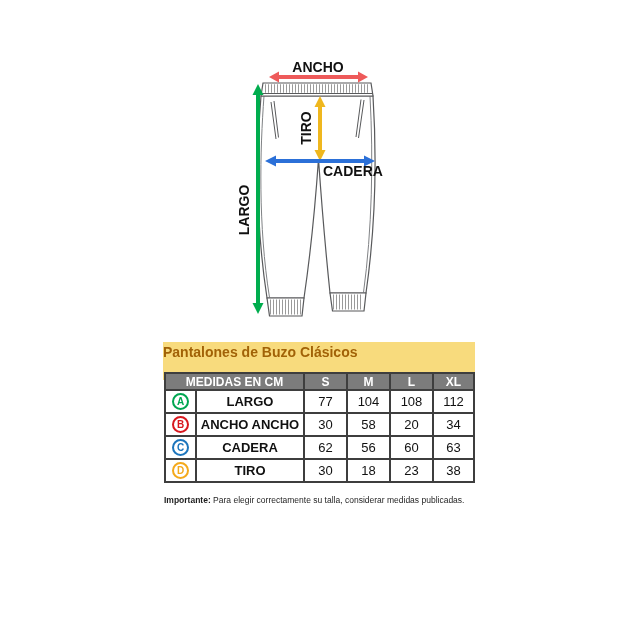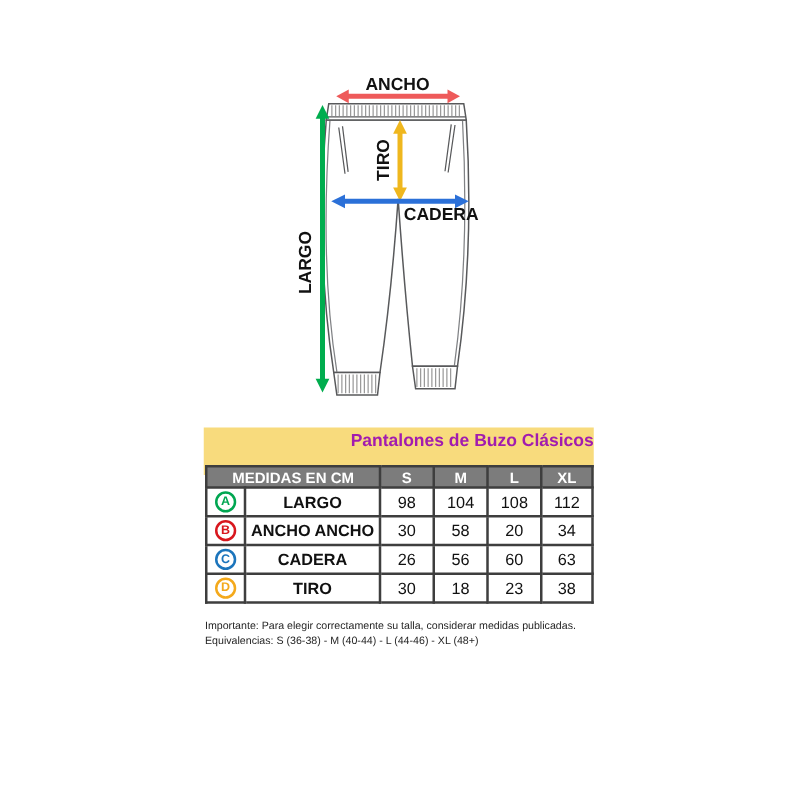--- a/index.html
+++ b/index.html
@@ -9,21 +9,21 @@
   }
   .canvas{position:absolute;inset:0;width:640px;height:640px;background:#fff;}
 
   
   svg.diagram{position:absolute;left:155px;top:50px;width:330px;height:285px;}
   svg text{font-family:"Liberation Sans","DejaVu Sans",sans-serif;font-weight:bold;font-size:14px;fill:#111;}
 
   
   .title-bar{
     position:absolute;left:163px;top:342px;width:312px;height:38px;line-height:21px;
-    text-align:right;font-weight:bold;font-size:14px;color:#a21caf;
+    text-align:left;font-weight:bold;font-size:14px;color:#a16207;
   }
 
   
   table.size-table{
     position:absolute;left:164px;top:372px;width:309px;
     border-collapse:collapse;table-layout:fixed;background:#fff;
   }
   table.size-table th{
     color:#ffffff;font-weight:bold;font-size:12px;height:15px;padding:0;
     border:2px solid #3E3E3E;text-align:center;
@@ -37,21 +37,21 @@
     display:inline-block;width:13px;height:13px;border:2px solid #000;border-radius:50%;
     font-size:10px;font-weight:bold;line-height:13px;text-align:center;vertical-align:middle;
     background:#fff;
   }
 
   
   .footnote{
     position:absolute;left:164px;top:495px;width:320px;
     font-size:8.5px;line-height:11.5px;color:#1f1f1f;
   }
-  .footnote b{font-weight:normal;}
+  .footnote b{font-weight:bold;}
 </style>
 </head>
 <body>
 
 <div class="canvas">
 
   <svg class="diagram" viewBox="0 0 330 285">
 
     <path d="M106,46 L218,46 C222,110 220,180 211,243 L175,243 C170,195 166,145 163.5,109
          C161,145 156,200 149,248 L112,248 C100,170 102,95 106,46 Z" fill="#ffffff" stroke="#58595B" stroke-width="1.2"></path>
@@ -121,50 +121,49 @@
         <th>S</th>
         <th>M</th>
         <th>L</th>
         <th>XL</th>
       </tr>
     </thead>
     <tbody>
       <tr>
         <td><span class="badge" style="color: rgb(0, 166, 81); border-color: rgb(0, 166, 81);">A</span></td>
         <td class="label-cell">LARGO</td>
-        <td>98</td>
+        <td>77</td>
         <td>104</td>
         <td>108</td>
         <td>112</td>
       </tr>
       <tr>
         <td><span class="badge" style="color: rgb(216, 23, 30); border-color: rgb(216, 23, 30);">B</span></td>
         <td class="label-cell">ANCHO ANCHO</td>
         <td>30</td>
         <td>58</td>
         <td>20</td>
         <td>34</td>
       </tr>
       <tr>
         <td><span class="badge" style="color: rgb(28, 117, 188); border-color: rgb(28, 117, 188);">C</span></td>
         <td class="label-cell">CADERA</td>
-        <td>26</td>
+        <td>62</td>
         <td>56</td>
         <td>60</td>
         <td>63</td>
       </tr>
       <tr>
         <td><span class="badge" style="color: rgb(244, 169, 27); border-color: rgb(244, 169, 27);">D</span></td>
         <td class="label-cell">TIRO</td>
         <td>30</td>
         <td>18</td>
         <td>23</td>
         <td>38</td>
       </tr>
     </tbody>
   </table>
 
   <div class="footnote">
     <div><b>Importante:</b><span> Para elegir correctamente su talla, considerar medidas publicadas.</span></div>
-    <div><b>Equivalencias:</b><b> S (36-38) - M (40-44) - L (44-46) - XL (48+)</b></div>
   </div>
 
 </div>
 
 </body></html>

